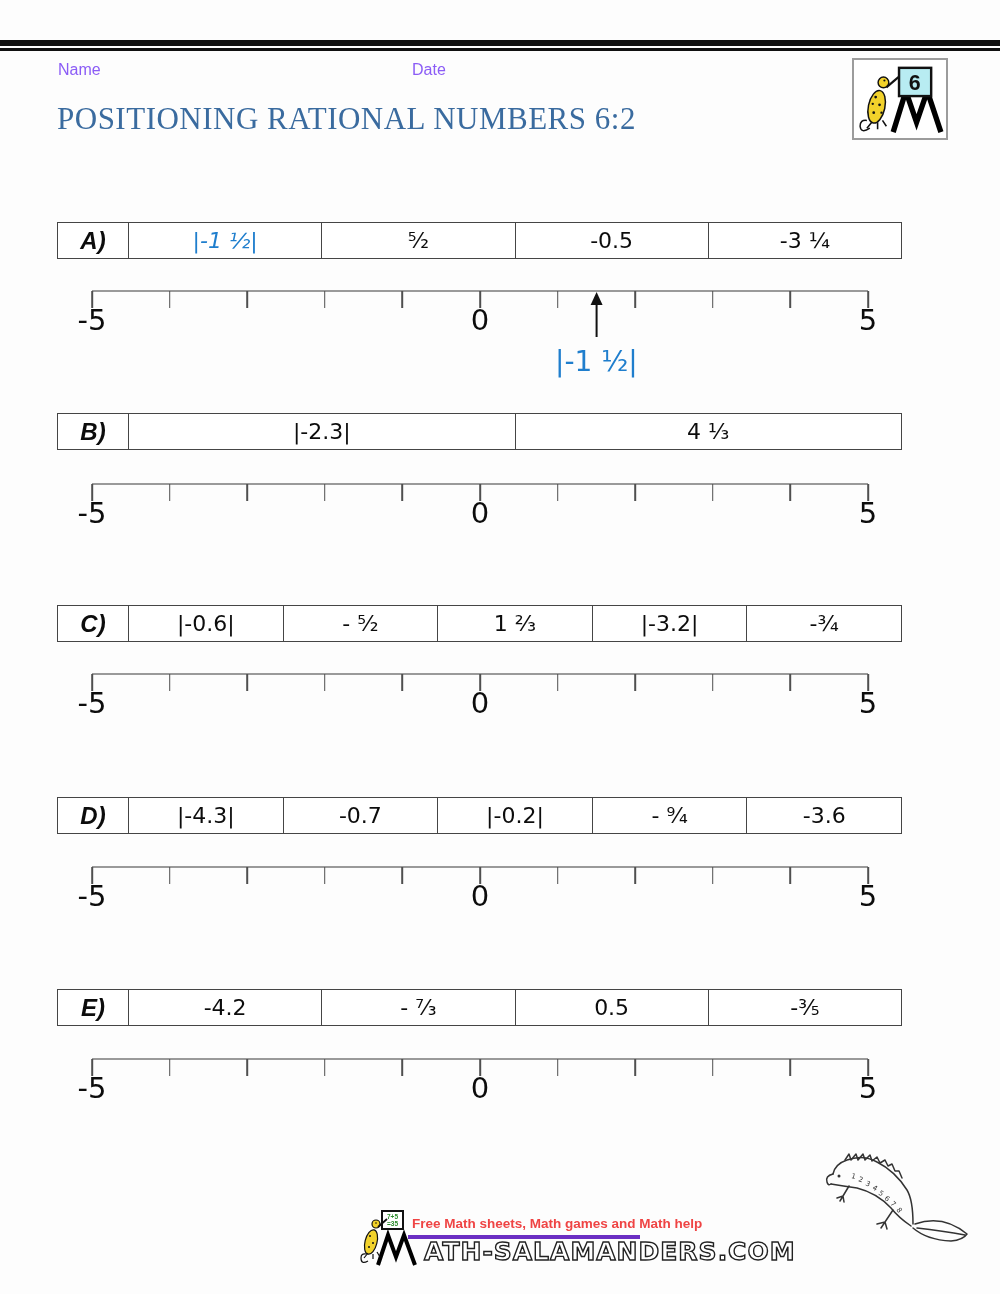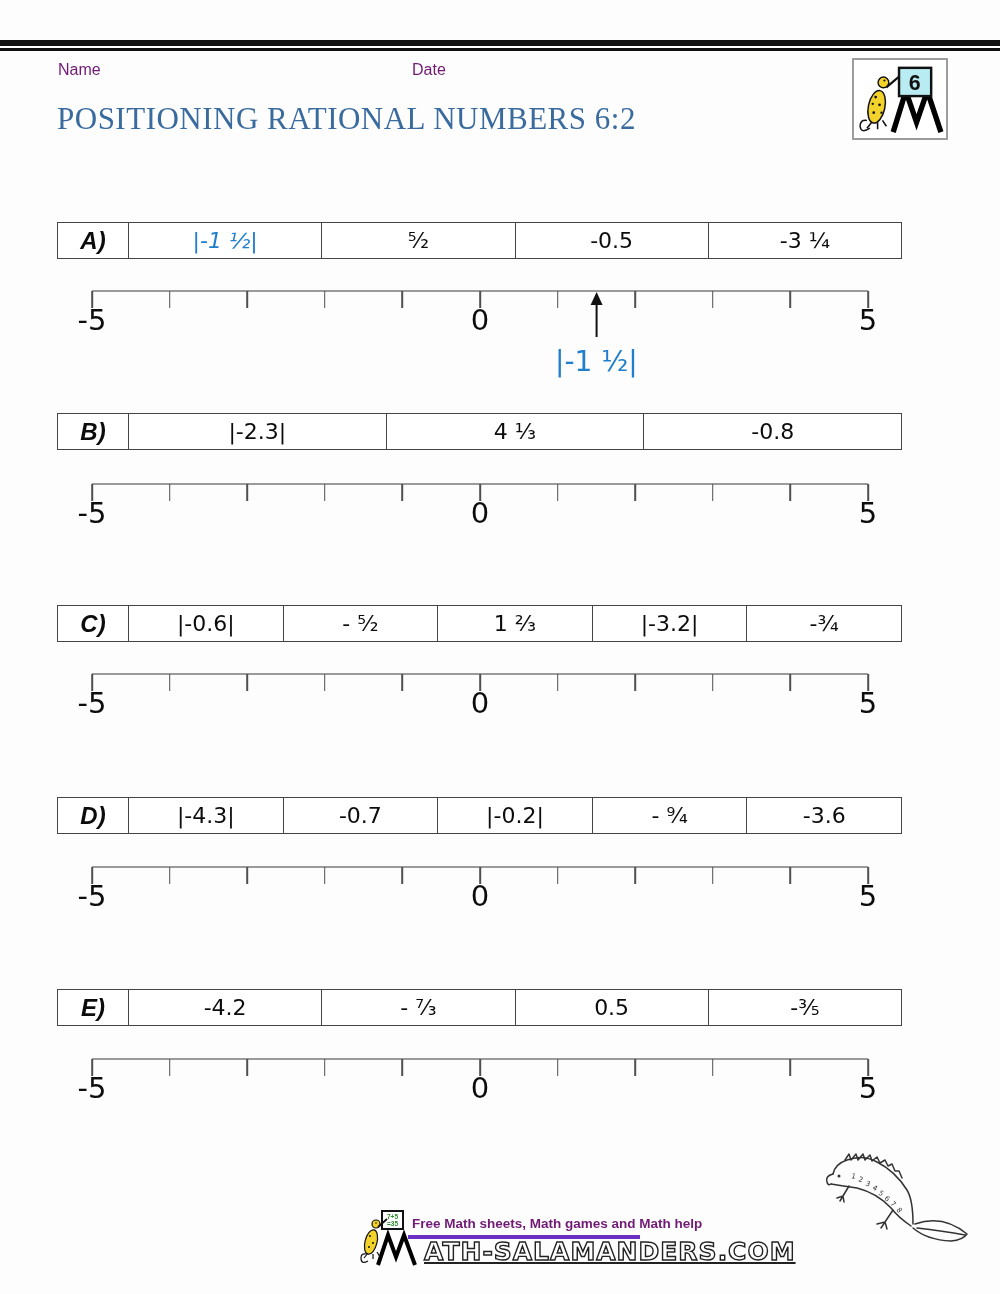--- a/index.html
+++ b/index.html
@@ -4,21 +4,21 @@
 <style>
   html,body{margin:0;padding:0;background:#fff;}
   .page{position:relative;width:1000px;height:1294px;background:#fdfdfd;overflow:hidden;
         font-family:"Liberation Sans",sans-serif;color:#0c0c0c;}
   .abs{position:absolute;}
 
   
   .topbar-thick{left:0;top:40px;width:1000px;height:6px;background:#101010;}
   .topbar-thin{left:0;top:48px;width:1000px;height:2.5px;background:#101010;}
 
-  .field-label{font-size:16px;color:#701a75;}
+  .field-label{font-size:16px;color:#8b5cf6;}
   .name-label{left:58px;top:61px;}
   .date-label{left:412px;top:61px;}
 
   
   .logo-box{left:852px;top:58px;width:96px;height:82px;border:2px solid #9c9c9c;background:#fff;
             display:flex;align-items:center;justify-content:center;box-sizing:border-box;}
 
   .title{left:57px;top:101px;font-family:"Liberation Serif",serif;font-size:31px;
          letter-spacing:.5px;color:#3a6b9f;white-space:nowrap;}
 
@@ -45,24 +45,24 @@
   
   .answer{position:absolute;left:65%;top:2px;transform:translateX(-50%);
           display:flex;flex-direction:column;align-items:center;}
   .arrow-head{width:0;height:0;border-left:6px solid transparent;border-right:6px solid transparent;
           border-bottom:13px solid #111;}
   .arrow-shaft{width:2.6px;height:32px;background:#111;}
   .answer-label{margin-top:8px;font-size:28px;color:#1f7ecd;white-space:nowrap;
           font-family:"DejaVu Sans",sans-serif;}
 
   
-  .tagline{left:412px;top:1216px;font-size:13.5px;font-weight:bold;color:#701a75;}
+  .tagline{left:412px;top:1216px;font-size:13.5px;font-weight:bold;color:#ef4444;}
   .purple-rule{left:408px;top:1235px;width:232px;height:3.5px;background:#6b2fc3;}
   .site{left:424px;top:1237px;font-size:25px;font-weight:bold;letter-spacing:1px;
-        font-family:"DejaVu Sans",sans-serif;color:#fff;-webkit-text-stroke:1.4px #222;white-space:nowrap;text-decoration:underline;}
+        font-family:"DejaVu Sans",sans-serif;color:#fff;-webkit-text-stroke:1.4px #222;white-space:nowrap;}
   @supports not (-webkit-text-stroke: 1px #000){ .site{color:#3a3a3a;} }
 </style>
 </head>
 <body>
 
 <div class="page">
 
   <div class="abs topbar-thick"></div>
   <div class="abs topbar-thin"></div>
 
@@ -123,21 +123,20 @@
       <div class="arrow-head"></div>
       <div class="arrow-shaft"></div>
       <div class="answer-label">|-1 ½|</div>
     </div>
   </div>
 
   <div class="abs vtable" style="top:413px">
     <div class="letter">B)</div>
     <div class="val">|-2.3|</div>
     <div class="val">4 ⅓</div>
-    <div class="val">-0.8</div>
   </div>
   <div class="abs numberline" style="top:483px">
     <div class="nl-line"></div>
     <div class="ticks">
         <div class="tick" style="left: 0%;"></div>
         <div class="tick" style="left: 10%;"></div>
         <div class="tick" style="left: 20%;"></div>
         <div class="tick" style="left: 30%;"></div>
         <div class="tick" style="left: 40%;"></div>
         <div class="tick" style="left: 50%;"></div>

